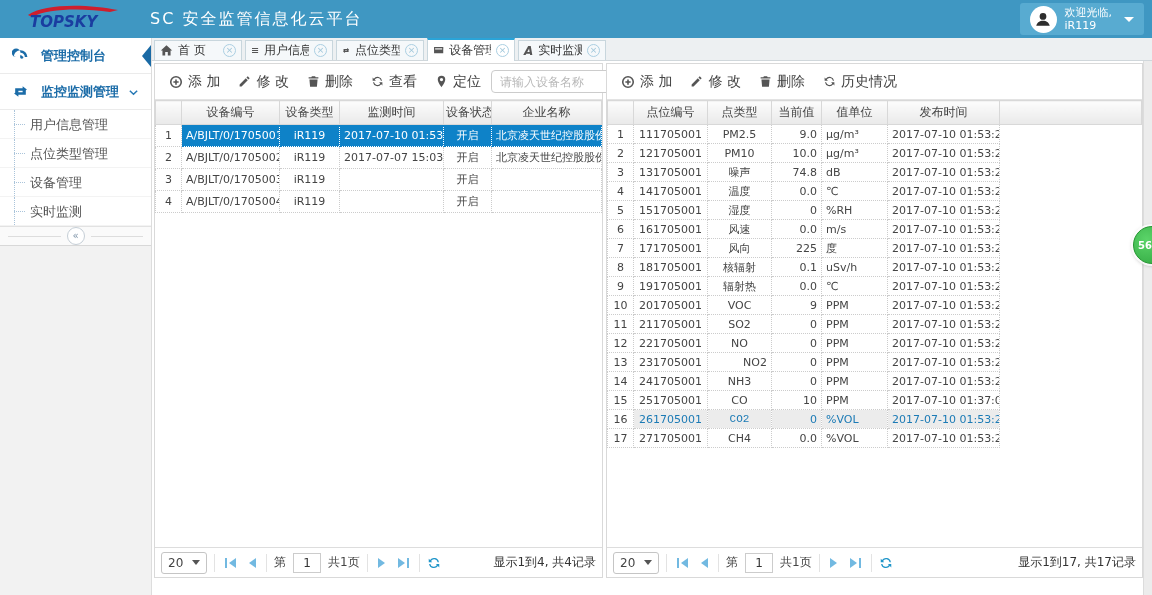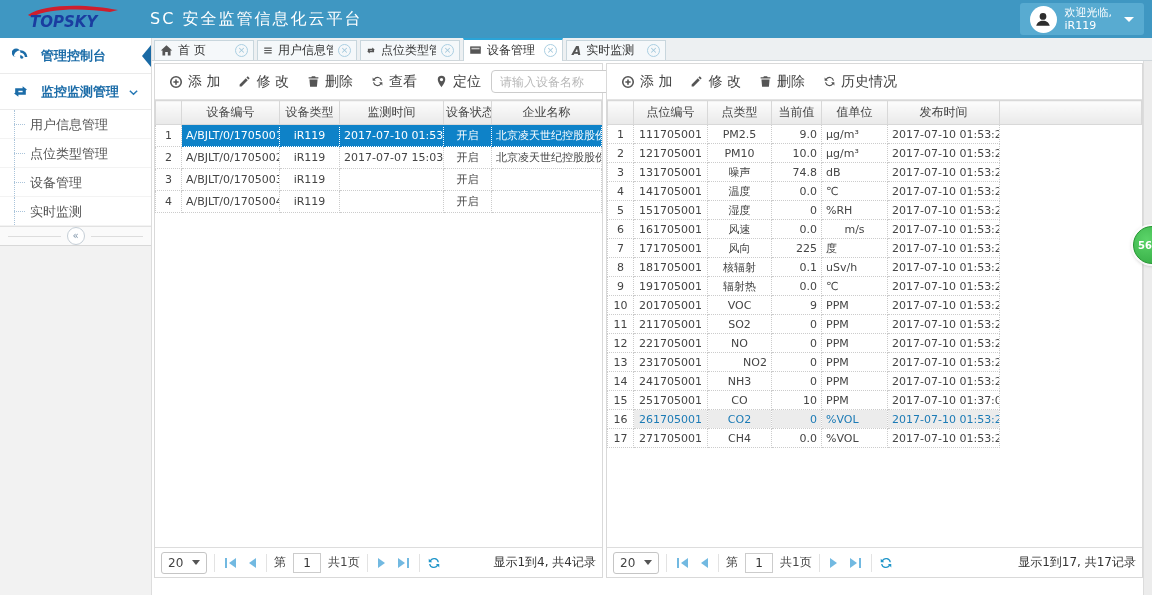--- a/index.html
+++ b/index.html
@@ -24,21 +24,21 @@
   .side-child { height:29px; line-height:29px; padding-left:30px; color:#555; font-size:13px; position:relative; cursor:pointer; border-bottom:1px solid #f3f3f3; background:#fff; }
   .side-child::before { content:""; position:absolute; left:14px; top:0; bottom:0; border-left:1px dotted #aac4da; }
   .side-child:last-child::before { bottom:50%; }
   .side-child::after { content:""; position:absolute; left:14px; width:11px; top:50%; border-top:1px dotted #aac4da; }
   .collapse-bar { height:20px; background:#fafafa; border-top:1px solid #e2e2e2; border-bottom:1px solid #d8d8d8; display:flex; align-items:center; padding:0 8px; }
   .cline { flex:1; height:1px; background:#ddd; }
   .collapse-btn { width:18px; height:18px; border:1px solid #c5ced6; border-radius:50%; background:#fff; color:#7d93a8; font-size:10px; line-height:15px; text-align:center; margin:0 6px; cursor:pointer; }
 
   
   .tabbar { position:absolute; left:152px; top:38px; right:0; height:23px; background:#edf0f2; border-bottom:1px solid #d0d7db; display:flex; align-items:flex-end; padding-left:2px; gap:3px; }
-  .tab { height:20px; width:100px; background:#f5f8fa; border:1px solid #c8d6dd; border-bottom:none; display:flex; align-items:center; padding:0 5px; gap:5px; font-size:12px; color:#333; cursor:pointer; }
+  .tab { height:20px; width:88px; background:#f5f8fa; border:1px solid #c8d6dd; border-bottom:none; display:flex; align-items:center; padding:0 5px; gap:5px; font-size:12px; color:#333; cursor:pointer; }
   .tab.active { background:#fff; border-top:2px solid #2aa4d8; height:23px; margin-bottom:-1px; }
   .tlabel { white-space:nowrap; overflow:hidden; }
   .tclose { margin-left:auto; flex:0 0 13px; width:13px; height:13px; border:1px solid #abcfe2; border-radius:50%; color:#9fc6da; font-size:9px; line-height:11px; text-align:center; cursor:pointer; }
   .aicon { font-weight:bold; font-size:12px; color:#555; font-style:italic; }
 
   
   .content { position:absolute; left:152px; top:61px; right:0; bottom:0; background:#fff; }
   .scroll-strip { position:absolute; right:0; top:0; width:9px; bottom:0; background:#ececec; border-left:1px solid #dcdcdc; }
   .panel { position:absolute; top:2px; bottom:17px; background:#fff; border:1px solid #d9d9d9; display:flex; flex-direction:column; }
   .panel.dev { left:2px; width:449px; }
@@ -397,21 +397,21 @@
               <td style="text-align: right;">0</td>
               <td style="text-align: left;">%RH</td>
               <td style="text-align: center;">2017-07-10 01:53:22</td>
               <td class="fillc"></td>
             </tr>
             <tr>
               <td class="rownum">6</td>
               <td style="text-align: center;">161705001</td>
               <td style="text-align: center;">风速</td>
               <td style="text-align: right;">0.0</td>
-              <td style="text-align: center;">m/s</td>
+              <td style="text-align: left;">m/s</td>
               <td style="text-align: center;">2017-07-10 01:53:21</td>
               <td class="fillc"></td>
             </tr>
             <tr>
               <td class="rownum">7</td>
               <td style="text-align: center;">171705001</td>
               <td style="text-align: center;">风向</td>
               <td style="text-align: right;">225</td>
               <td style="text-align: left;">度</td>
               <td style="text-align: center;">2017-07-10 01:53:21</td>
@@ -485,21 +485,21 @@
               <td style="text-align: center;">251705001</td>
               <td style="text-align: center;">CO</td>
               <td style="text-align: right;">10</td>
               <td style="text-align: left;">PPM</td>
               <td style="text-align: center;">2017-07-10 01:37:01</td>
               <td class="fillc"></td>
             </tr>
             <tr class="hl">
               <td class="rownum">16</td>
               <td style="text-align: center;">261705001</td>
-              <td style="text-align: center;">CO2</td>
+              <td style="text-align: center; font-family: Liberation Mono, monospace;">CO2</td>
               <td style="text-align: right;">0</td>
               <td style="text-align: left;">%VOL</td>
               <td style="text-align: center;">2017-07-10 01:53:22</td>
               <td class="fillc"></td>
             </tr>
             <tr>
               <td class="rownum">17</td>
               <td style="text-align: center;">271705001</td>
               <td style="text-align: center;">CH4</td>
               <td style="text-align: right;">0.0</td>

